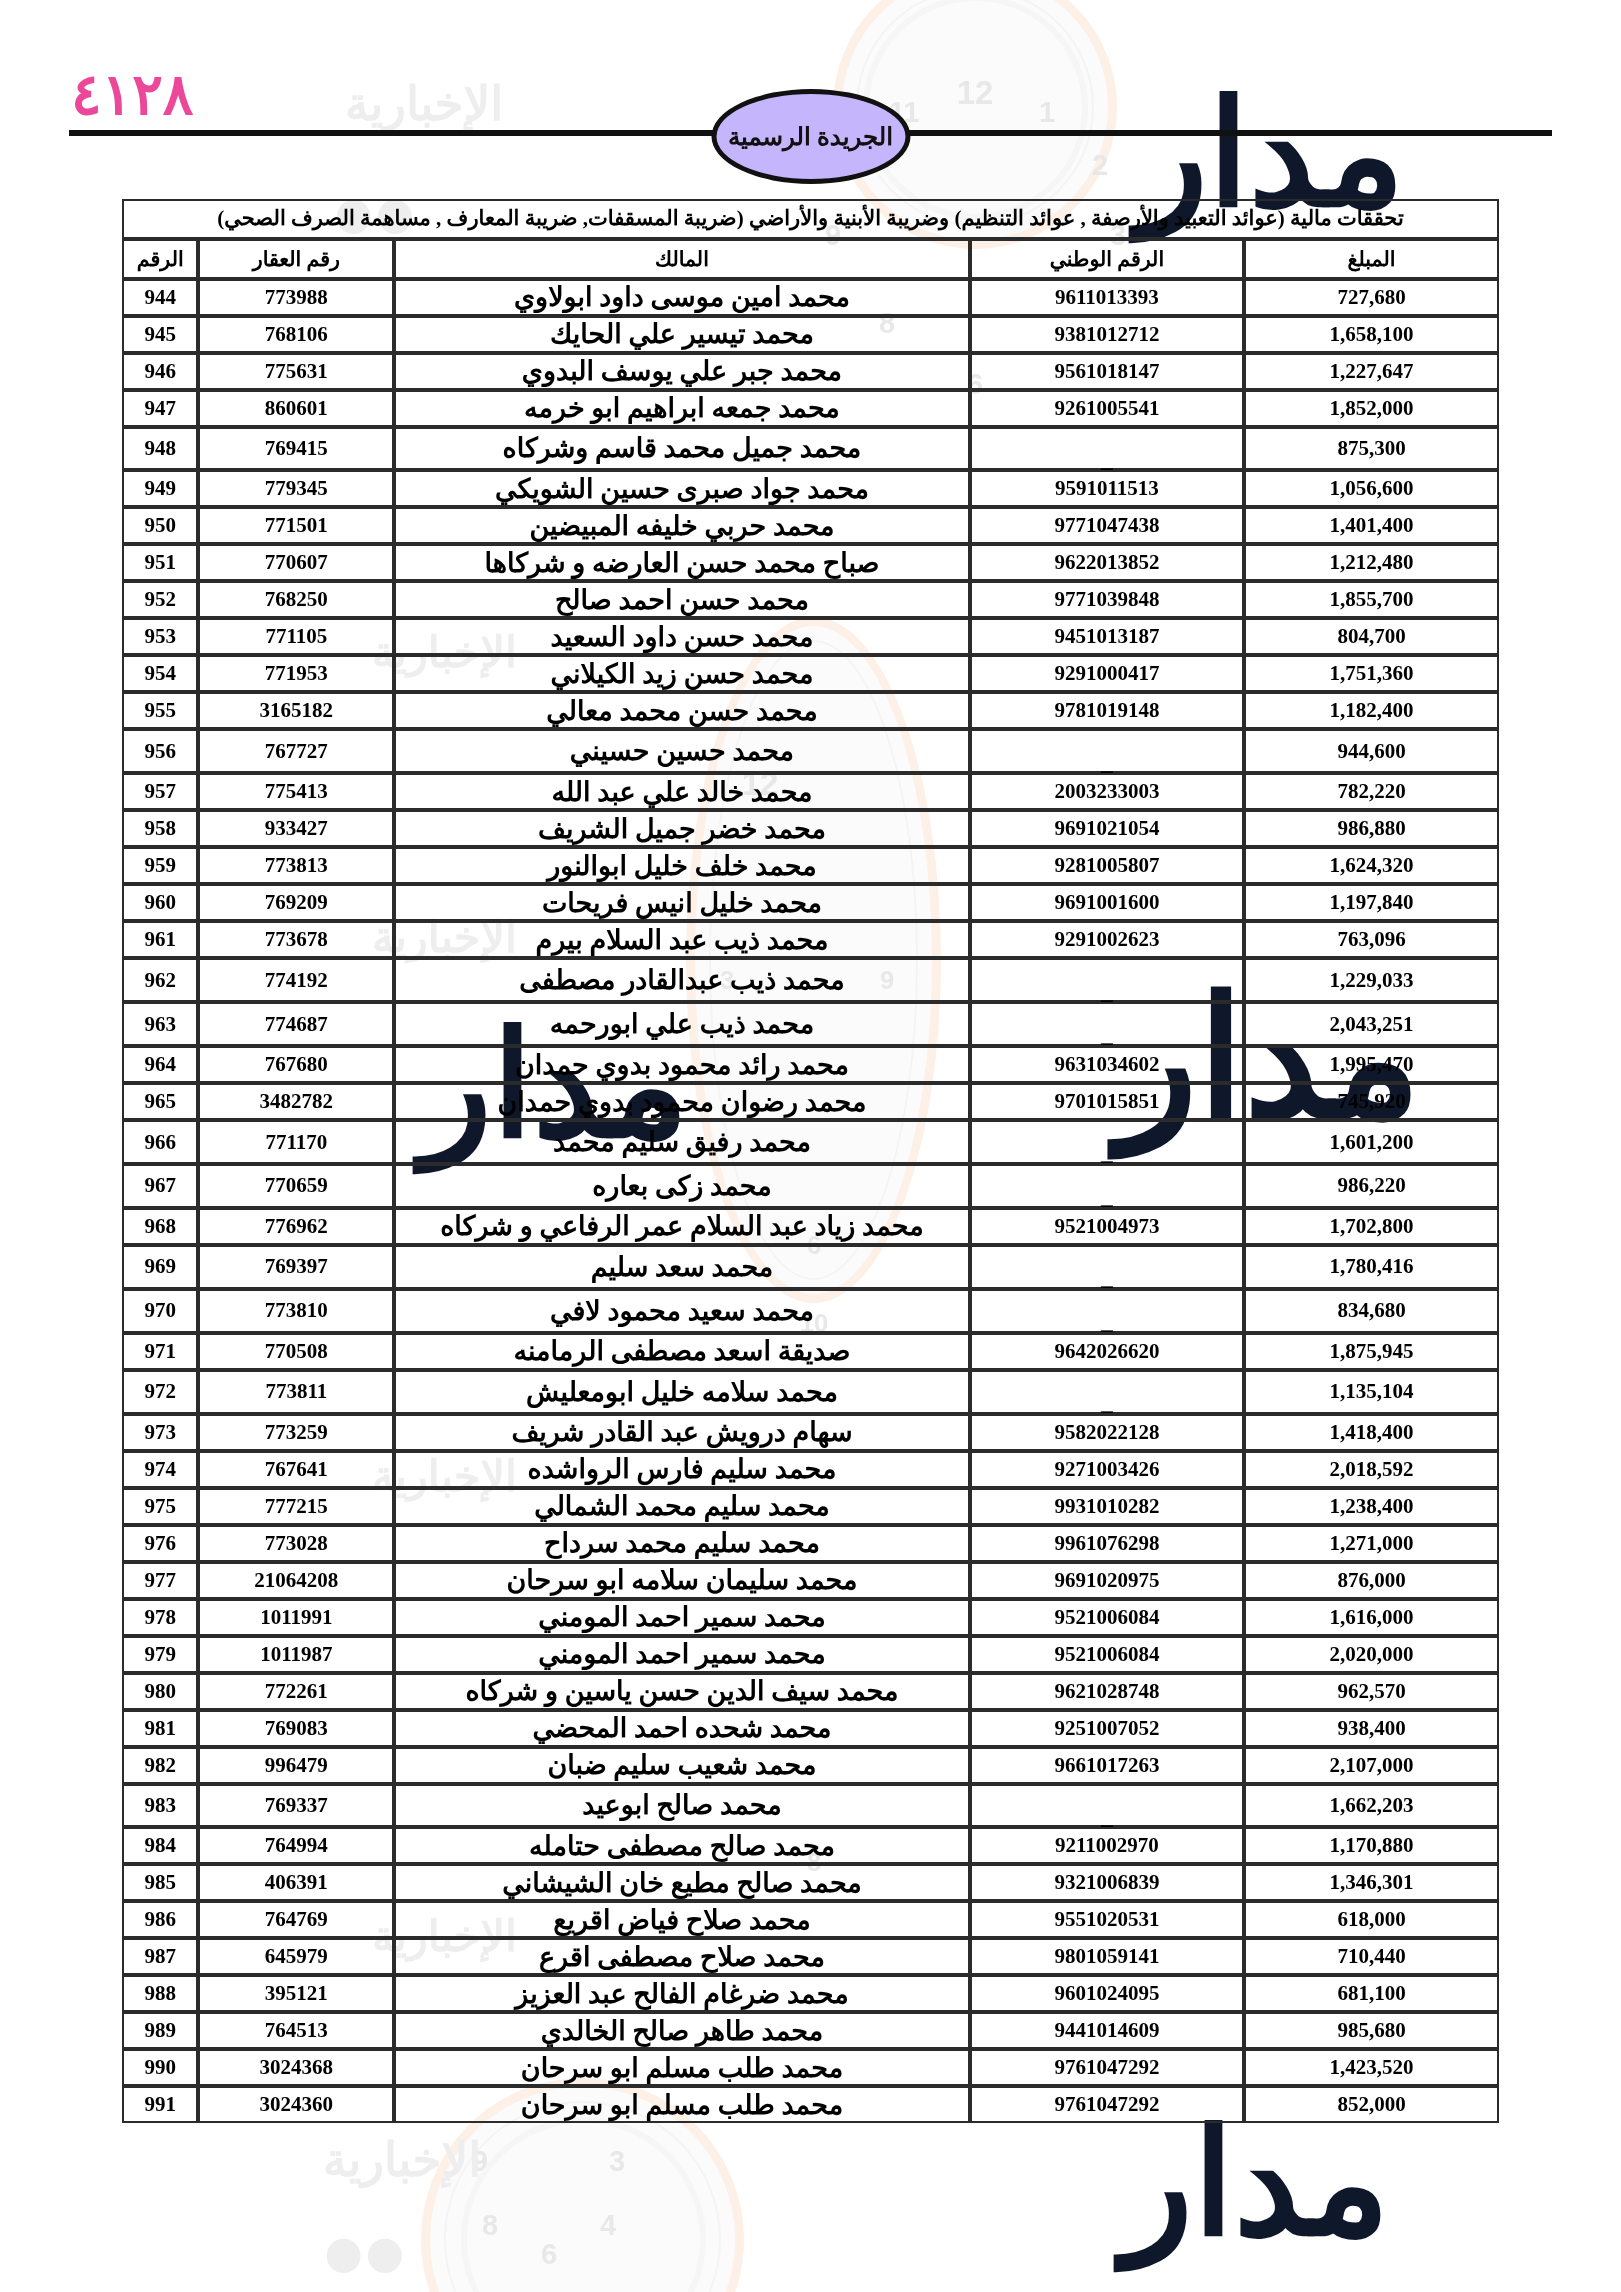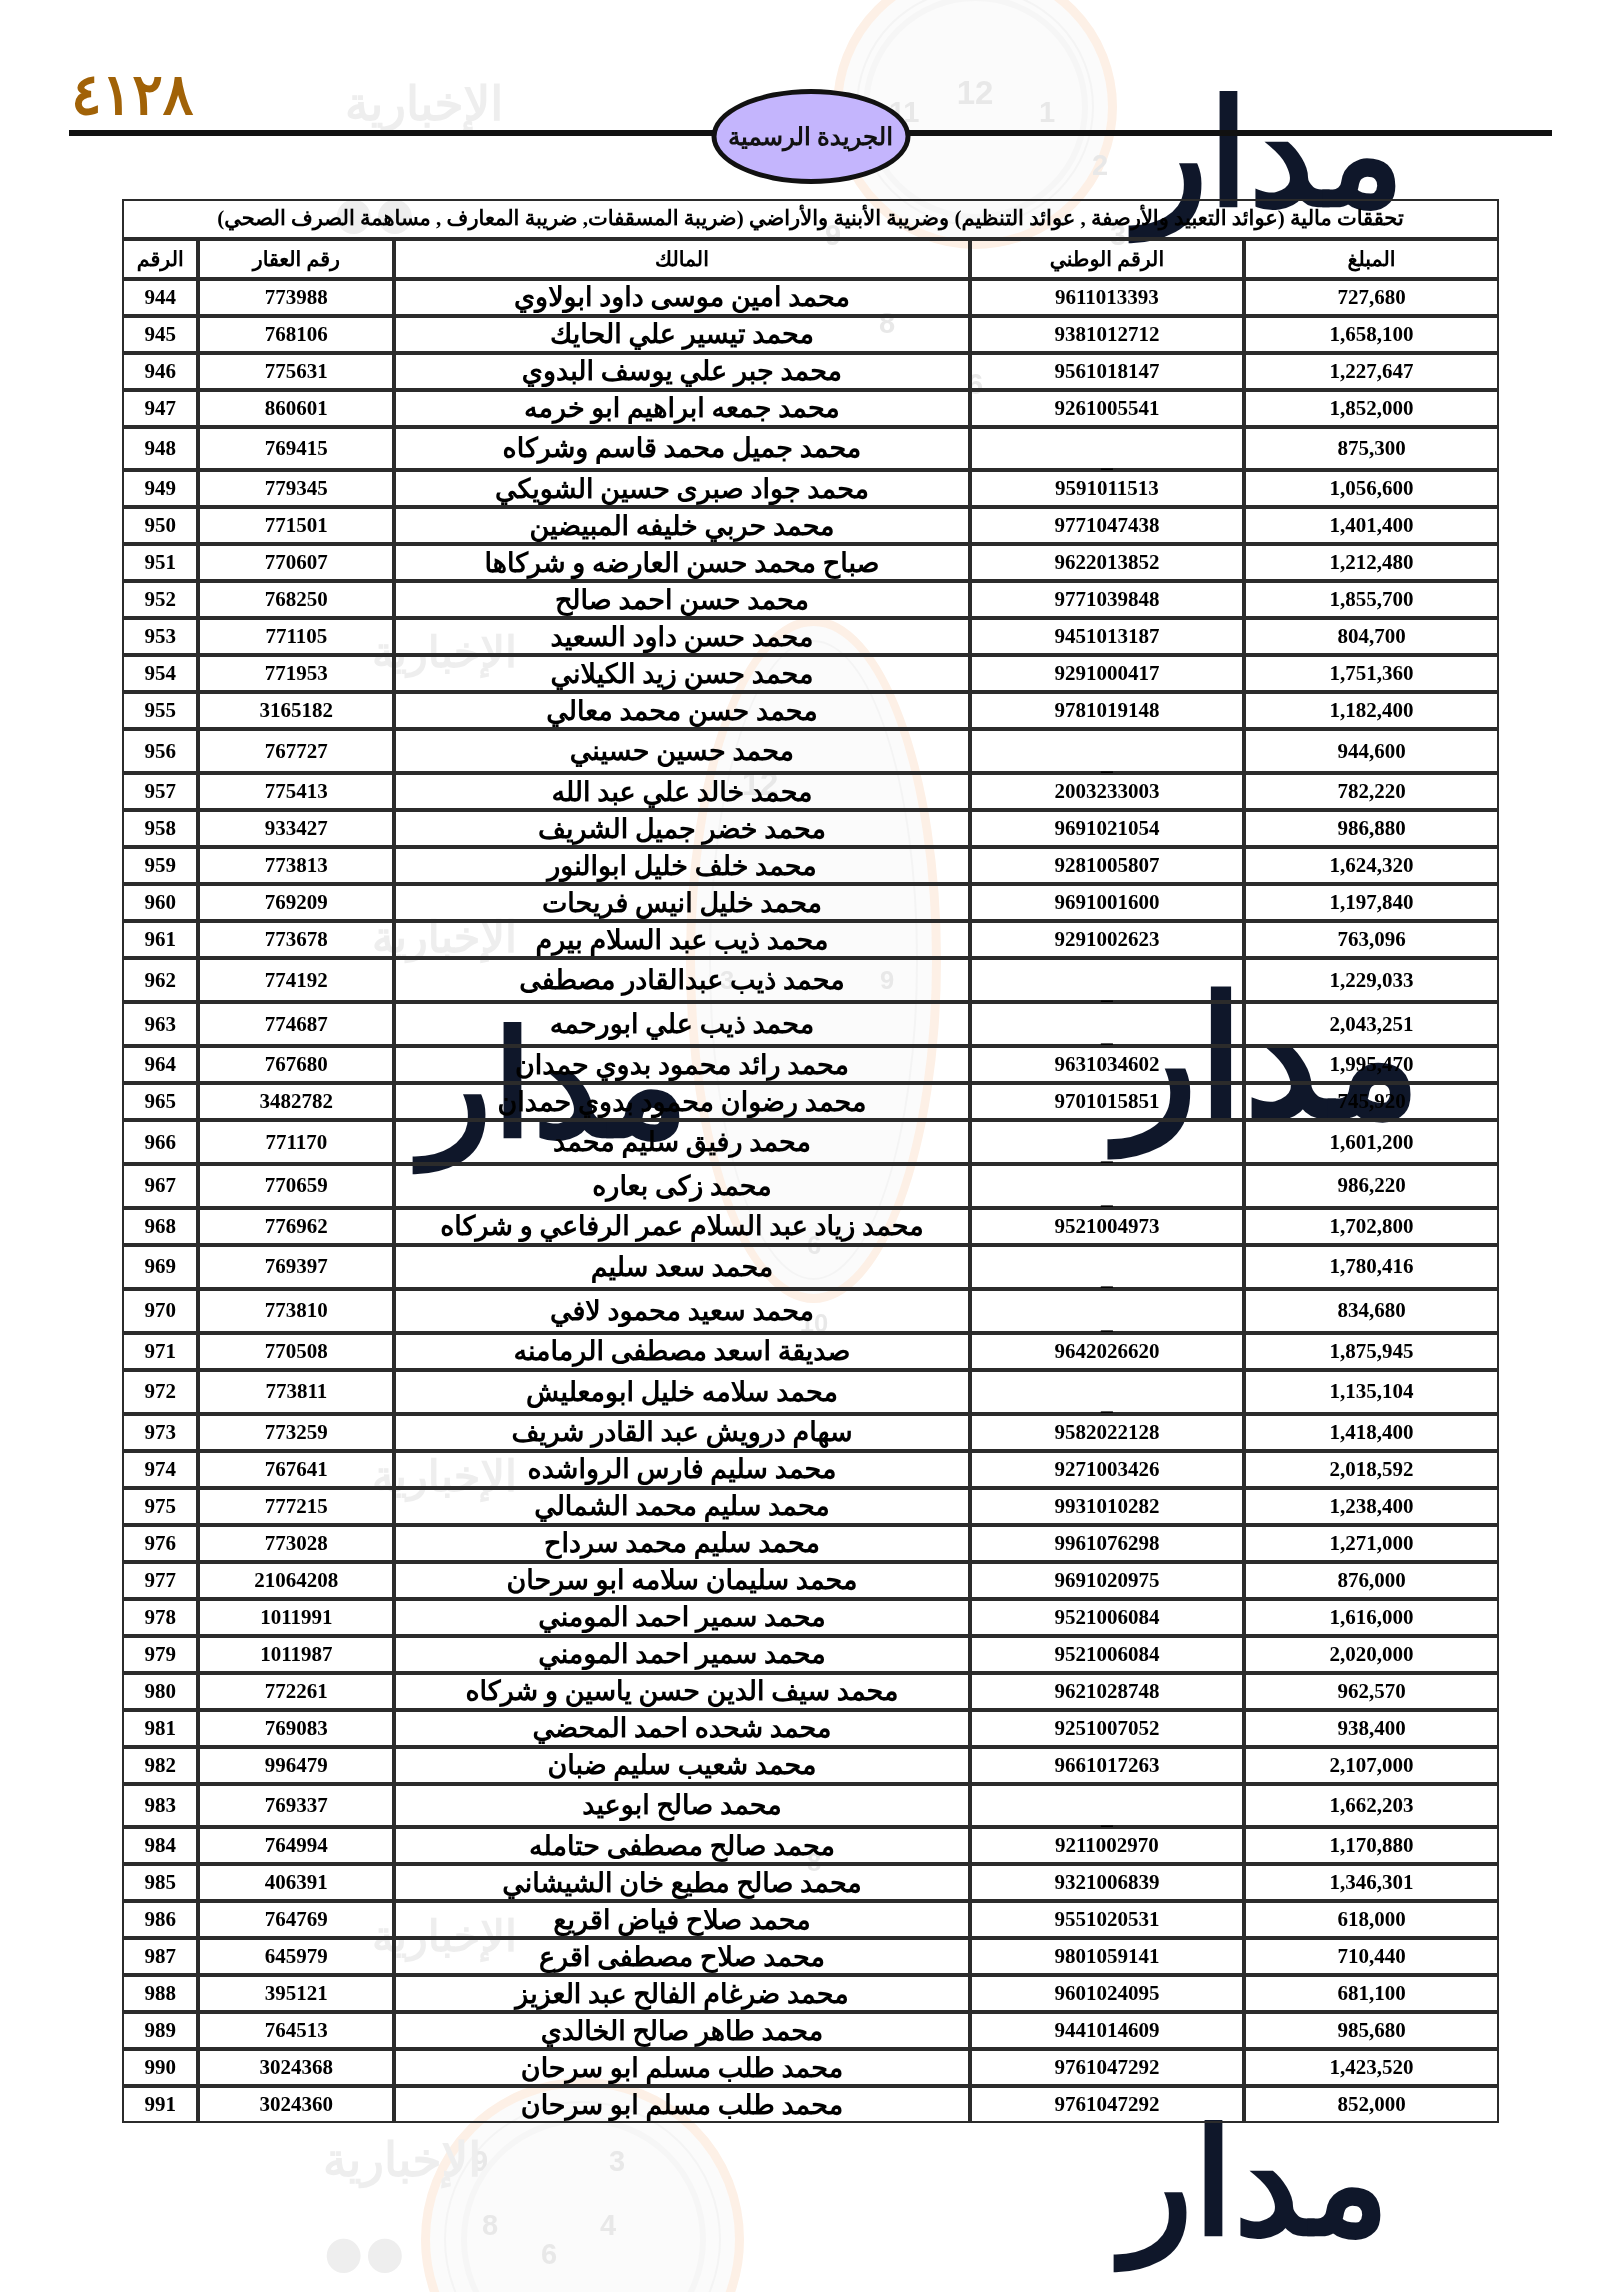--- a/index.html
+++ b/index.html
@@ -82,21 +82,21 @@
     position: relative;
     z-index: 3;
     height: 172px;
   }
   .folio {
     position: absolute;
     top: 61px;
     left: 71px;
     font-size: 57px;
     font-weight: bold;
-    color: #a16207;
+    color: #ec4899;
     letter-spacing: 2px;
     font-family: "Liberation Serif", serif;
   }
   .rule-wrap {
     position: absolute;
     top: 127px;
     left: 69px;
     right: 69px;
     height: 9.8px;
   }

